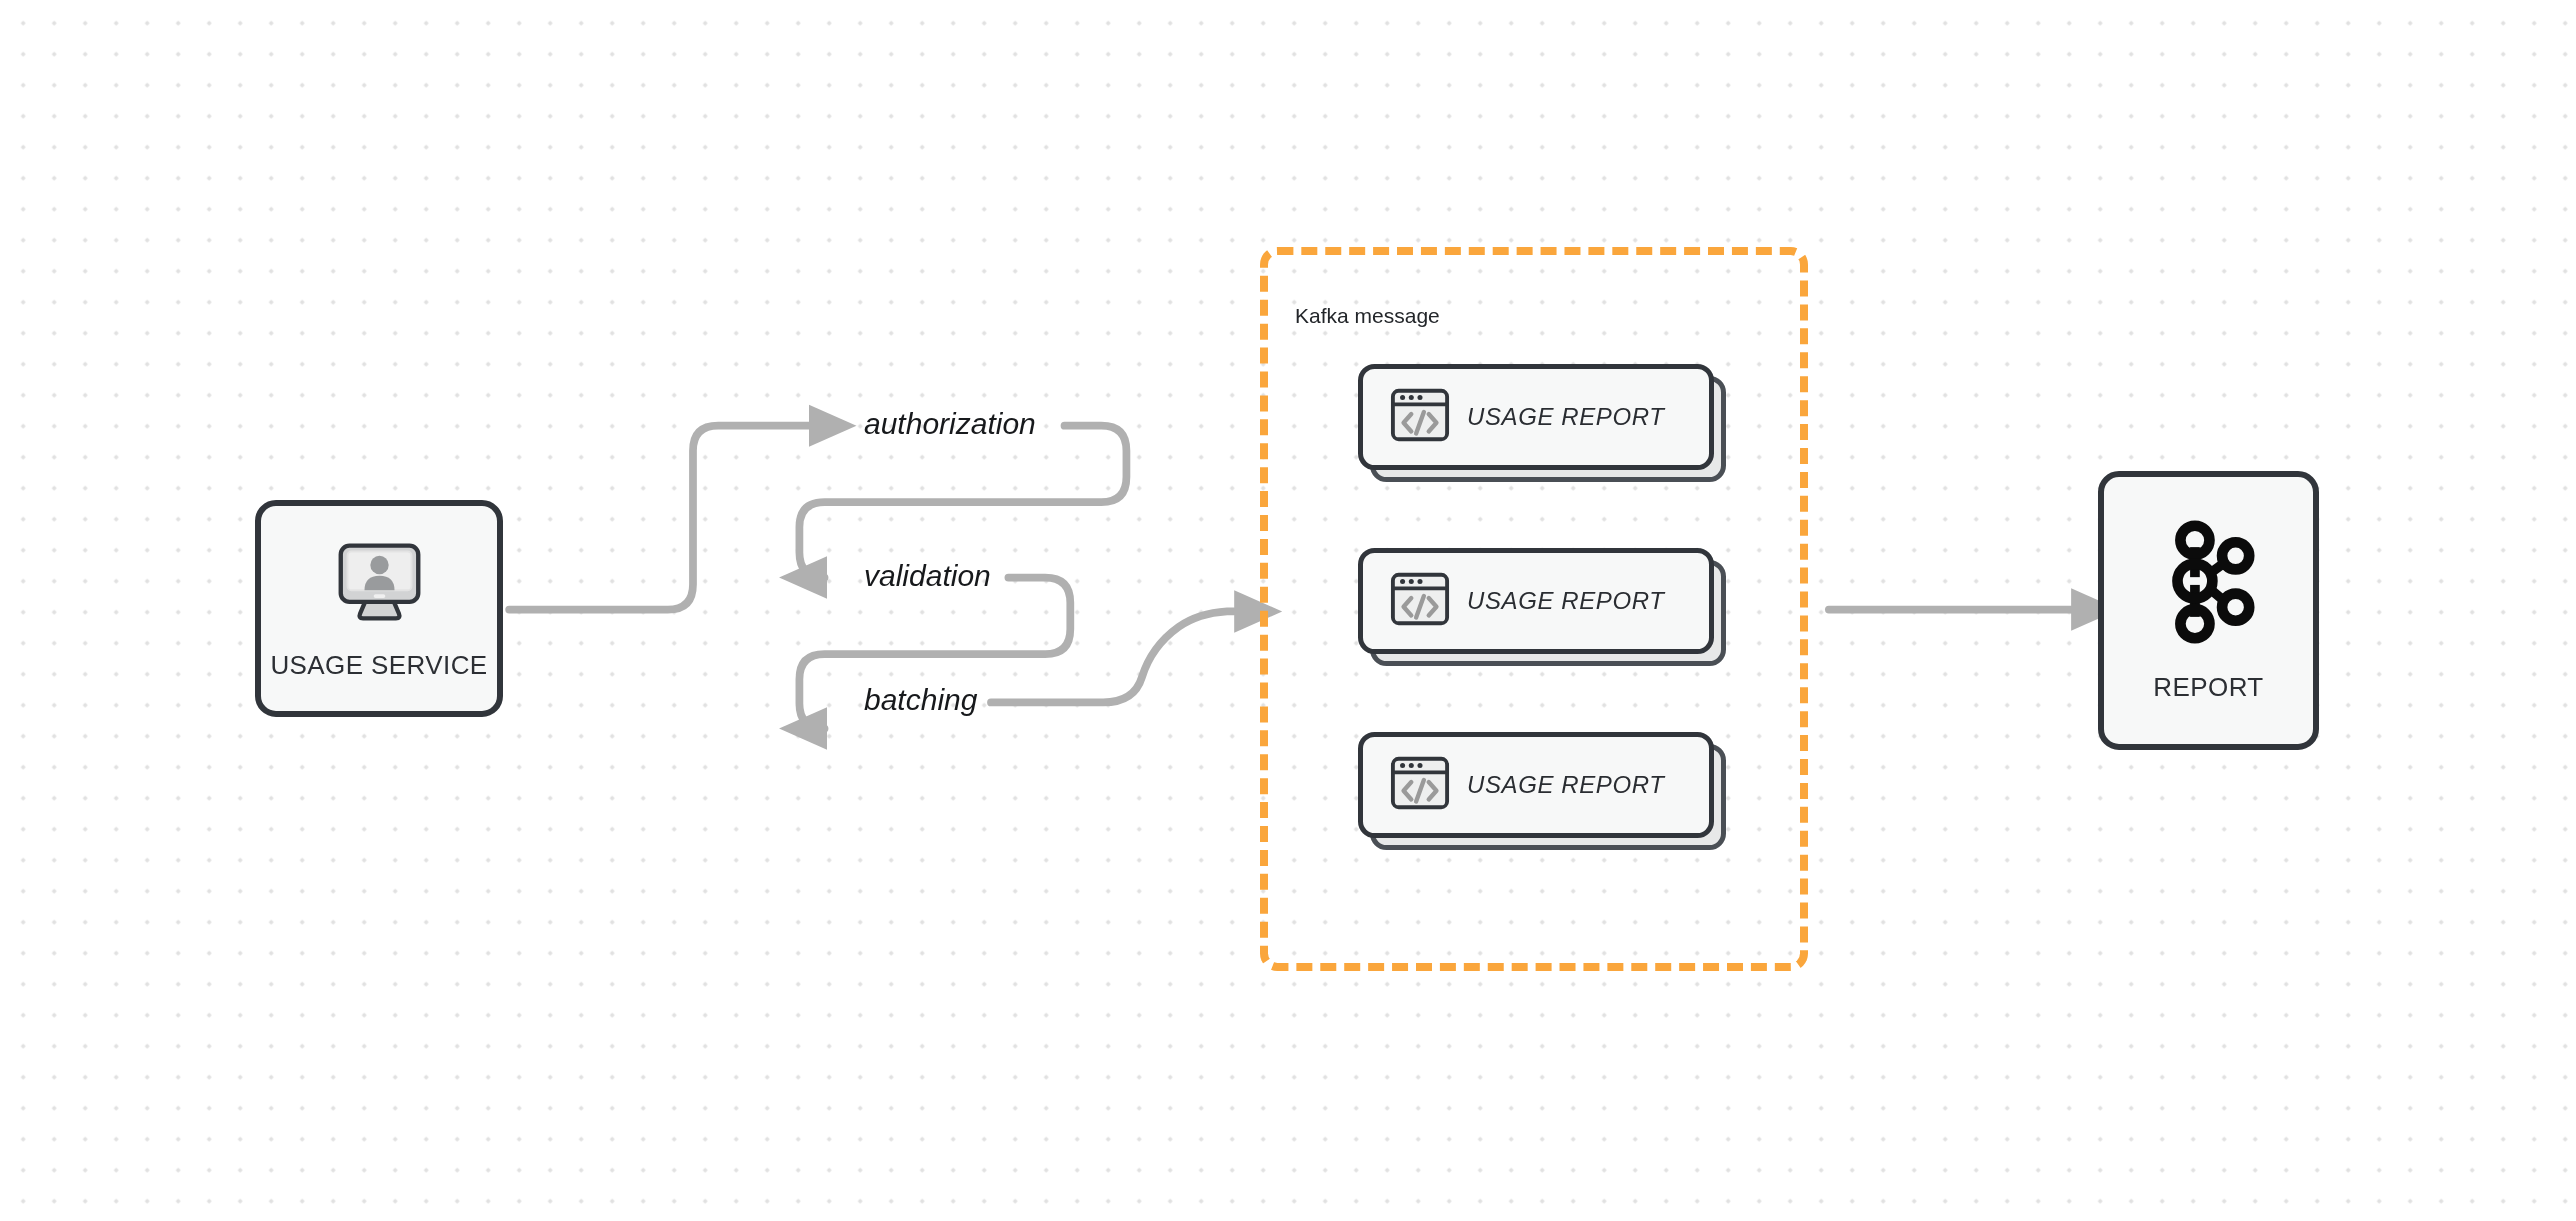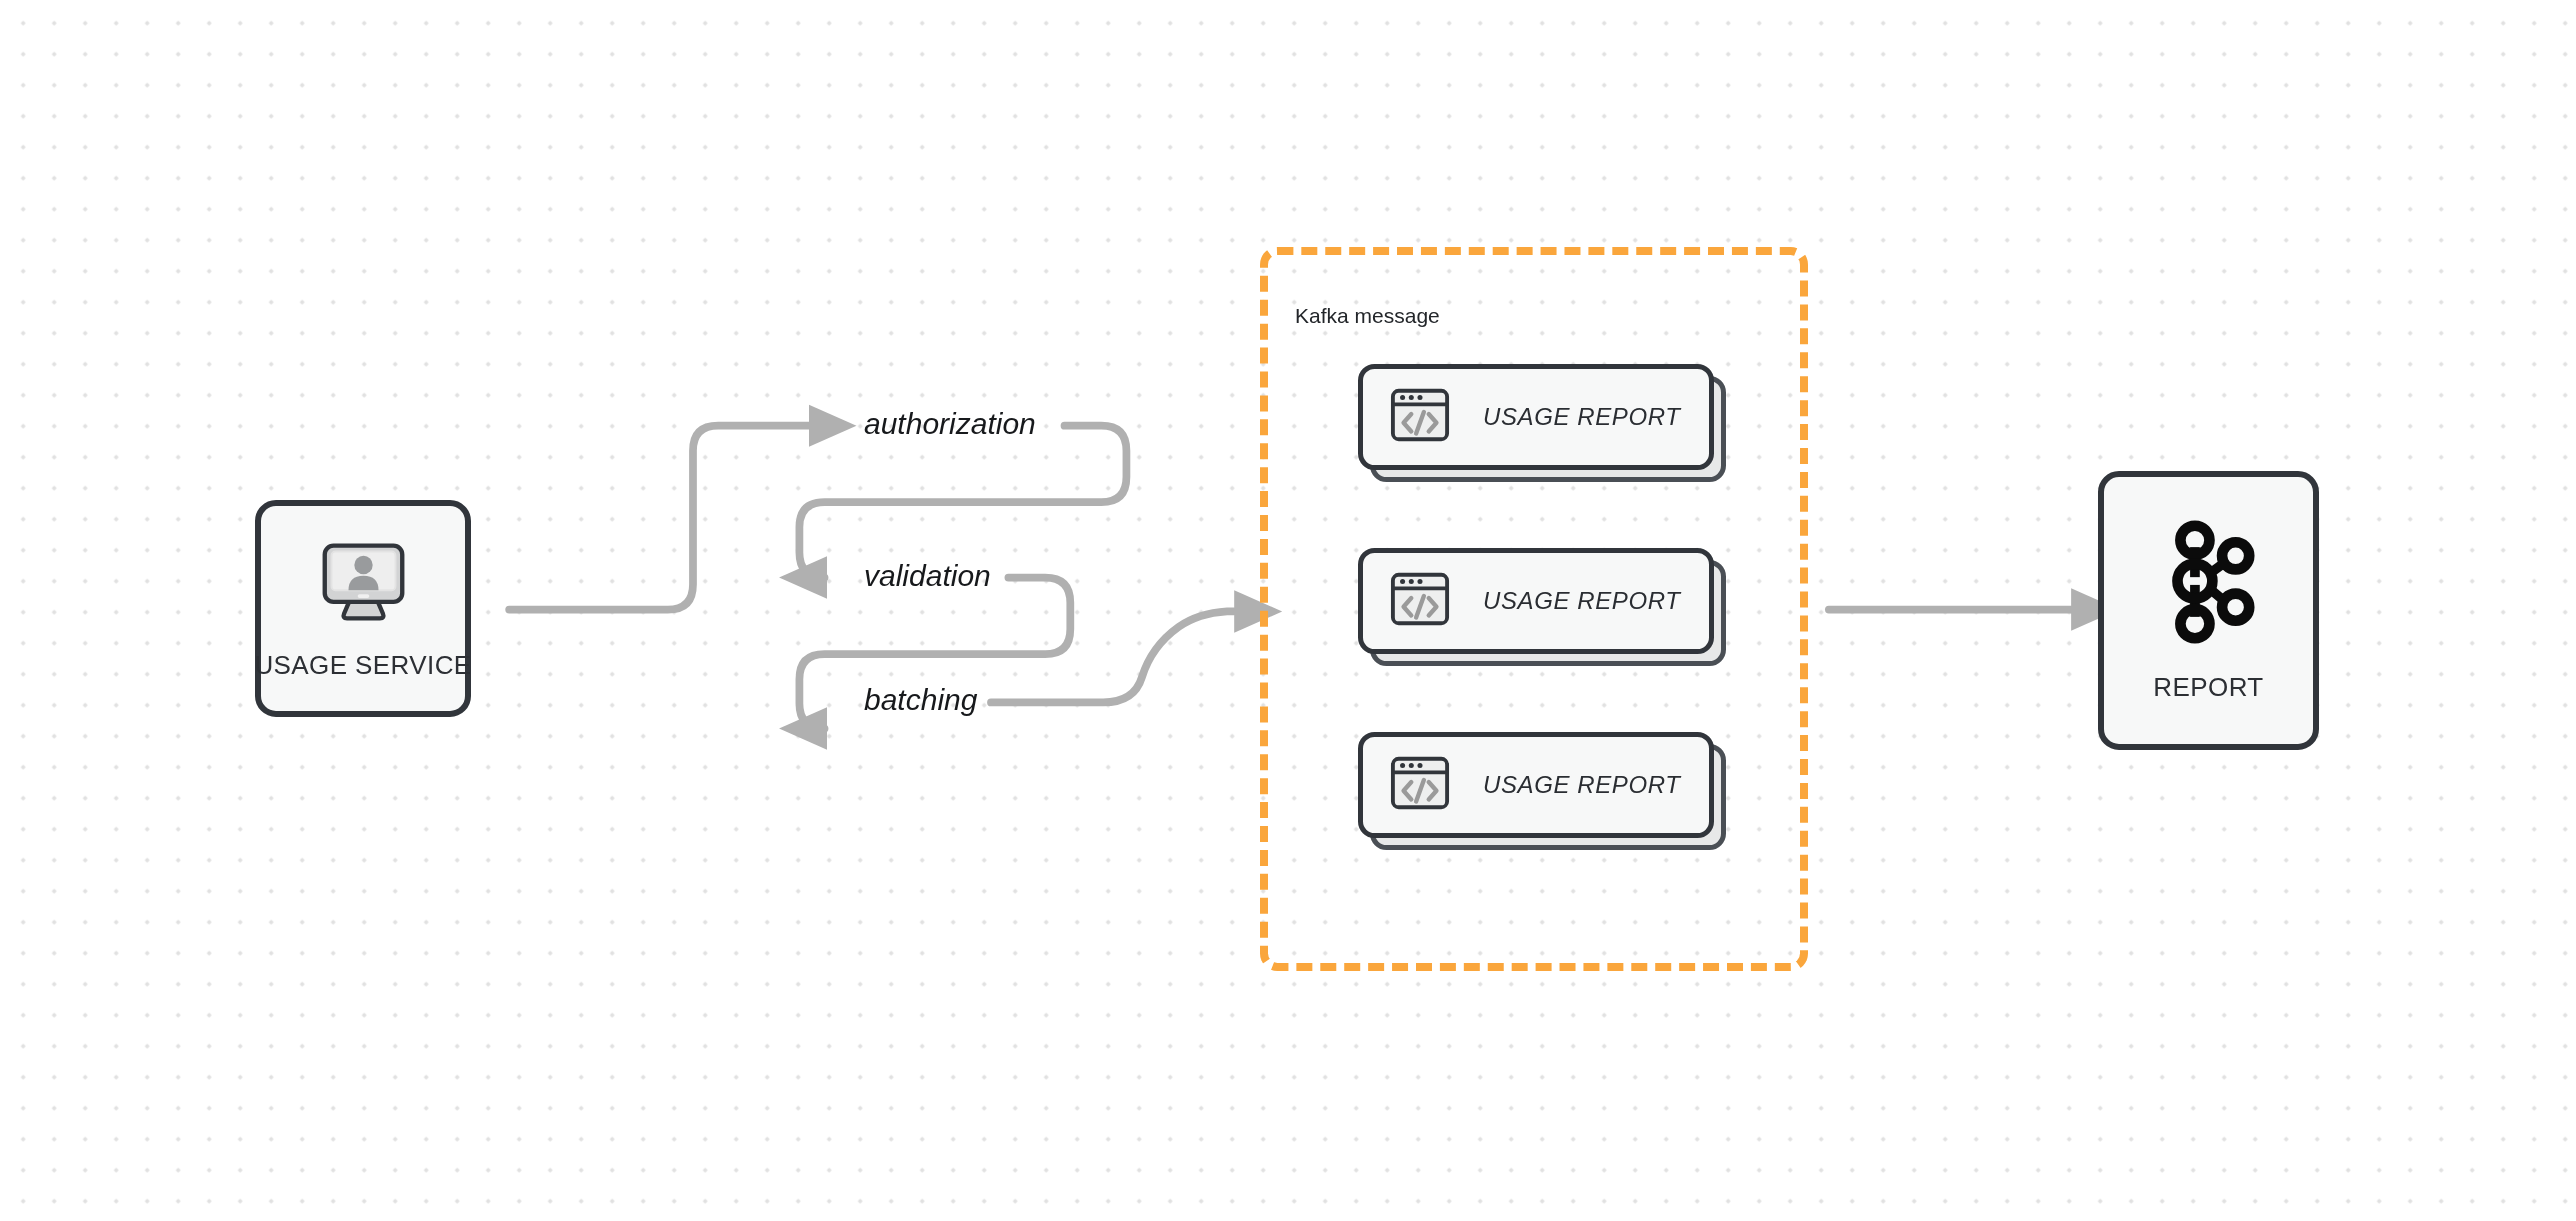--- a/index.html
+++ b/index.html
@@ -46,21 +46,21 @@
     letter-spacing: 0.4px;
     color: #2c2f34;
     text-align: center;
     white-space: nowrap;
   }
 
   
   #usage-service {
     left: 255px;
     top: 500px;
-    width: 216px;
+    width: 248px;
     height: 217px;
   }
   #usage-service .icon-wrap { margin-bottom: 15.5px; }
   #usage-service .node-label { margin-top: 1.9px; }
 
   
   #kafka-node {
     left: 2098px;
     top: 471px;
     width: 221px;
@@ -117,21 +117,21 @@
     box-sizing: border-box;
     display: flex;
     flex-direction: row;
     align-items: center;
   }
   .report-icon {
     margin-left: 27px;
     flex: 0 0 auto;
   }
   .report-label {
-    margin-left: 33px;
+    margin-left: 17px;
     font-size: 24px;
     font-style: italic;
     letter-spacing: 0.6px;
     color: #2a2d32;
     white-space: nowrap;
   }
   #report-card-0 { left: 1358px; top: 364px; }
   #report-card-1 { left: 1358px; top: 548px; }
   #report-card-2 { left: 1358px; top: 732px; }
 

